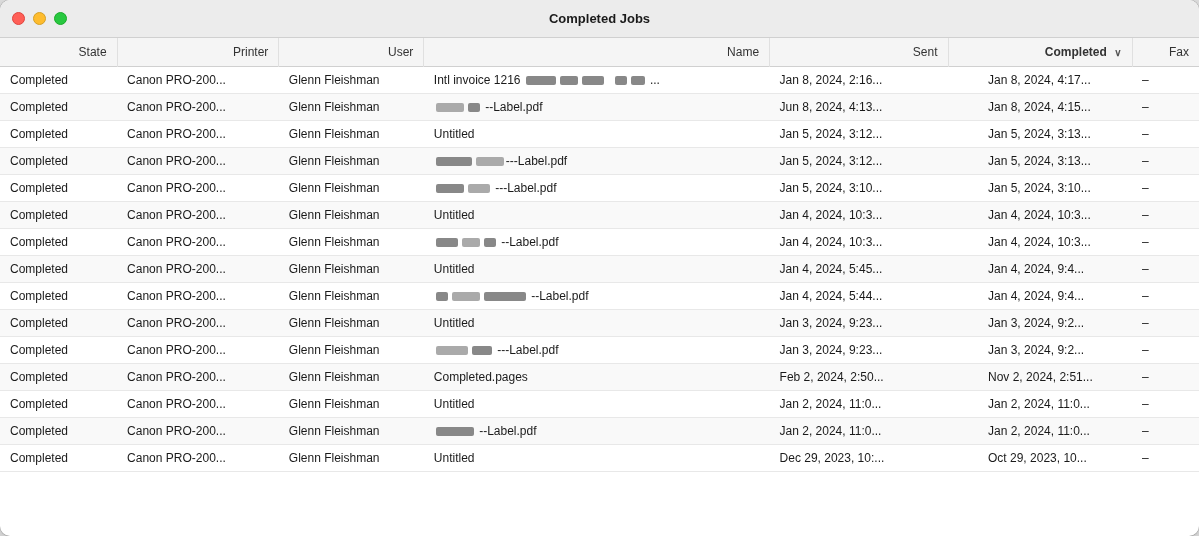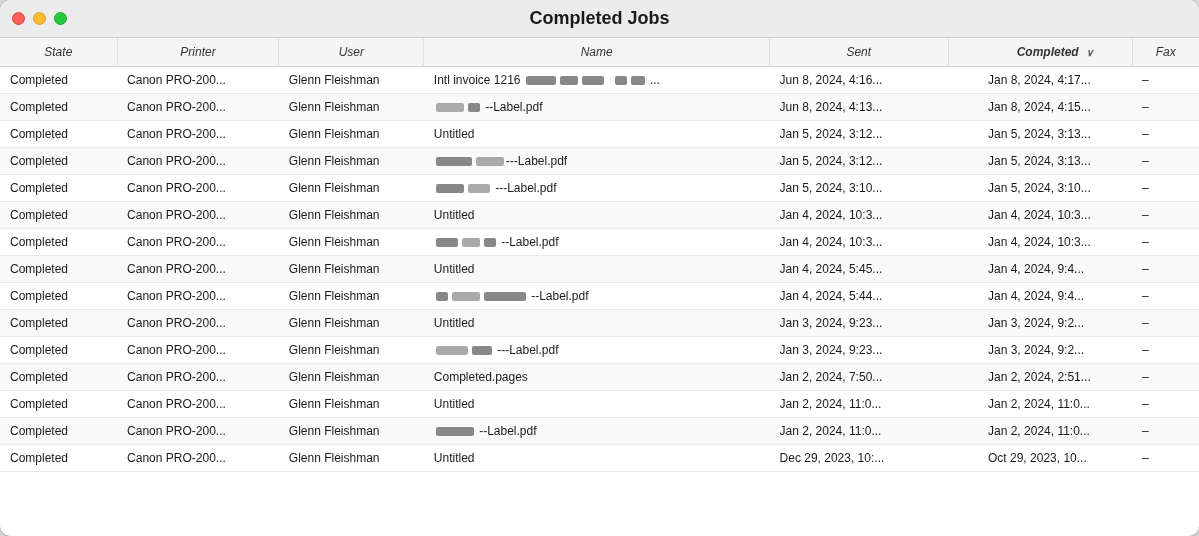--- a/index.html
+++ b/index.html
@@ -51,21 +51,21 @@
       width: 13px;
       height: 13px;
       border-radius: 50%;
     }
 
     .traffic-light.close { background: #ff5f57; border: 0.5px solid #e0443e; }
     .traffic-light.minimize { background: #febc2e; border: 0.5px solid #d4a027; }
     .traffic-light.maximize { background: #28c840; border: 0.5px solid #1aab29; }
 
     .window-title {
-      font-size: 18px;
+      font-size: 13px;
       font-weight: 600;
       color: #1a1a1a;
     }
 
     .table-container {
       flex: 1;
       overflow-y: auto;
       overflow-x: hidden;
     }
 
@@ -86,31 +86,30 @@
       font-size: 12px;
     }
 
     thead tr {
       background: #f5f5f5;
       border-bottom: 1px solid #d0d0d0;
     }
 
     thead th {
       padding: 7px 10px;
-      text-align: center;
+      text-align: right;
       font-weight: 500;
       color: #333;
       border-right: 1px solid #e0e0e0;
       white-space: nowrap;
       font-size: 12px;
       position: sticky;
       top: 0;
       background: #f5f5f5;
       z-index: 1;
-      font-style: italic;
     }
 
     thead th.sorted {
       font-weight: 700;
     }
 
     thead th:last-child {
       border-right: none;
     }
 
@@ -190,21 +189,21 @@
             <span>Fax</span>
           </th>
         </tr>
       </thead>
       <tbody id="table-body">
       <tr>
             <td class="col-state">Completed</td>
             <td class="col-printer">Canon PRO-200...</td>
             <td class="col-user">Glenn Fleishman</td>
             <td class="col-name"><span>Intl invoice 1216 <span style="display:inline-block;background:#888;width:30px;height:9px;border-radius:2px;vertical-align:middle;margin:0 2px"></span><span style="display:inline-block;background:#888;width:18px;height:9px;border-radius:2px;vertical-align:middle;margin:0 2px"></span><span style="display:inline-block;background:#888;width:22px;height:9px;border-radius:2px;vertical-align:middle;margin:0 2px"></span> &nbsp;<span style="display:inline-block;background:#888;width:12px;height:9px;border-radius:2px;vertical-align:middle;margin:0 2px"></span><span style="display:inline-block;background:#888;width:14px;height:9px;border-radius:2px;vertical-align:middle;margin:0 2px"></span> ...</span></td>
-            <td class="col-sent">Jun 8, 2024, 4:16...</td>
+            <td class="col-sent">Jan 8, 2024, 2:16...</td>
             <td class="col-completed">Jan 8, 2024, 4:17...</td>
             <td class="col-fax">–</td>
           </tr>
           <tr>
             <td class="col-state">Completed</td>
             <td class="col-printer">Canon PRO-200...</td>
             <td class="col-user">Glenn Fleishman</td>
             <td class="col-name"><span><span style="display:inline-block;background:#aaa;width:28px;height:9px;border-radius:2px;vertical-align:middle;margin:0 2px"></span><span style="display:inline-block;background:#888;width:12px;height:9px;border-radius:2px;vertical-align:middle;margin:0 2px"></span> --Label.pdf</span></td>
             <td class="col-sent">Jun 8, 2024, 4:13...</td>
             <td class="col-completed">Jan 8, 2024, 4:15...</td>
@@ -289,22 +288,22 @@
             <td class="col-name"><span><span style="display:inline-block;background:#aaa;width:32px;height:9px;border-radius:2px;vertical-align:middle;margin:0 2px"></span><span style="display:inline-block;background:#888;width:20px;height:9px;border-radius:2px;vertical-align:middle;margin:0 2px"></span> ---Label.pdf</span></td>
             <td class="col-sent">Jan 3, 2024, 9:23...</td>
             <td class="col-completed">Jan 3, 2024, 9:2...</td>
             <td class="col-fax">–</td>
           </tr>
           <tr>
             <td class="col-state">Completed</td>
             <td class="col-printer">Canon PRO-200...</td>
             <td class="col-user">Glenn Fleishman</td>
             <td class="col-name"><span>Completed.pages</span></td>
-            <td class="col-sent">Jan 2, 2024, 7:50...</td>
-            <td class="col-completed">Jan 2, 2024, 2:51...</td>
+            <td class="col-sent">Feb 2, 2024, 2:50...</td>
+            <td class="col-completed">Nov 2, 2024, 2:51...</td>
             <td class="col-fax">–</td>
           </tr>
           <tr>
             <td class="col-state">Completed</td>
             <td class="col-printer">Canon PRO-200...</td>
             <td class="col-user">Glenn Fleishman</td>
             <td class="col-name"><span>Untitled</span></td>
             <td class="col-sent">Jan 2, 2024, 11:0...</td>
             <td class="col-completed">Jan 2, 2024, 11:0...</td>
             <td class="col-fax">–</td>

